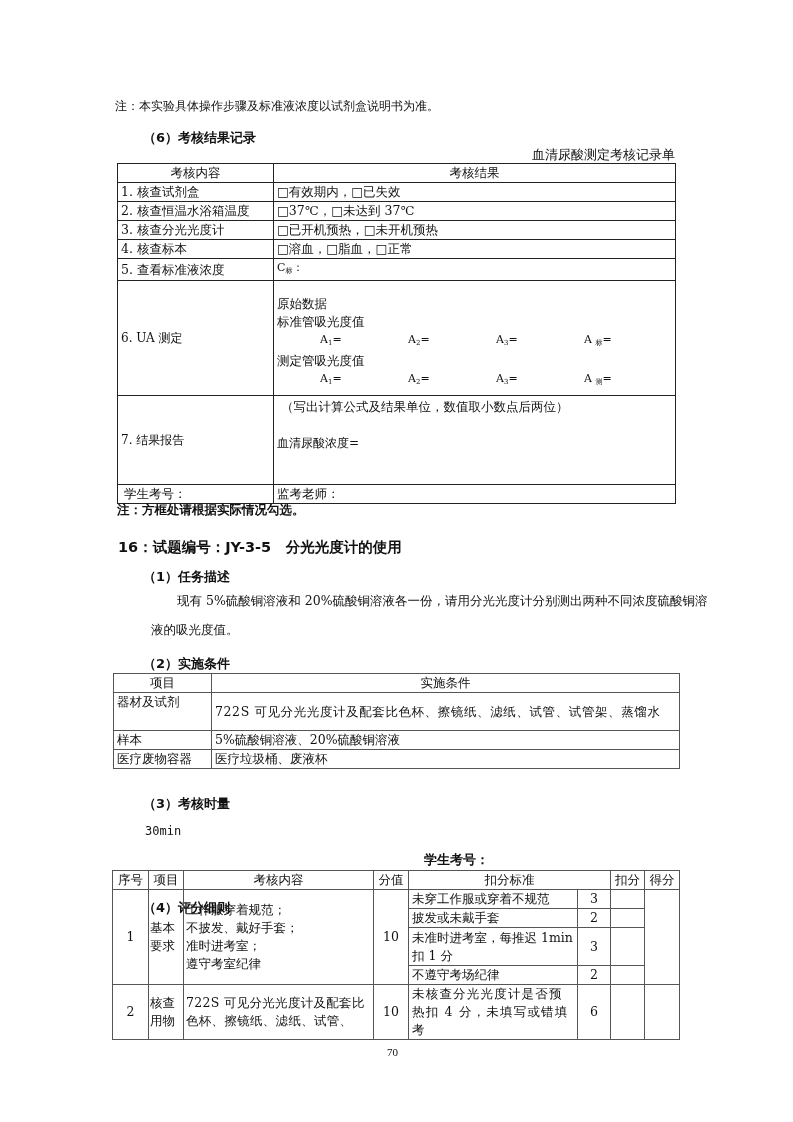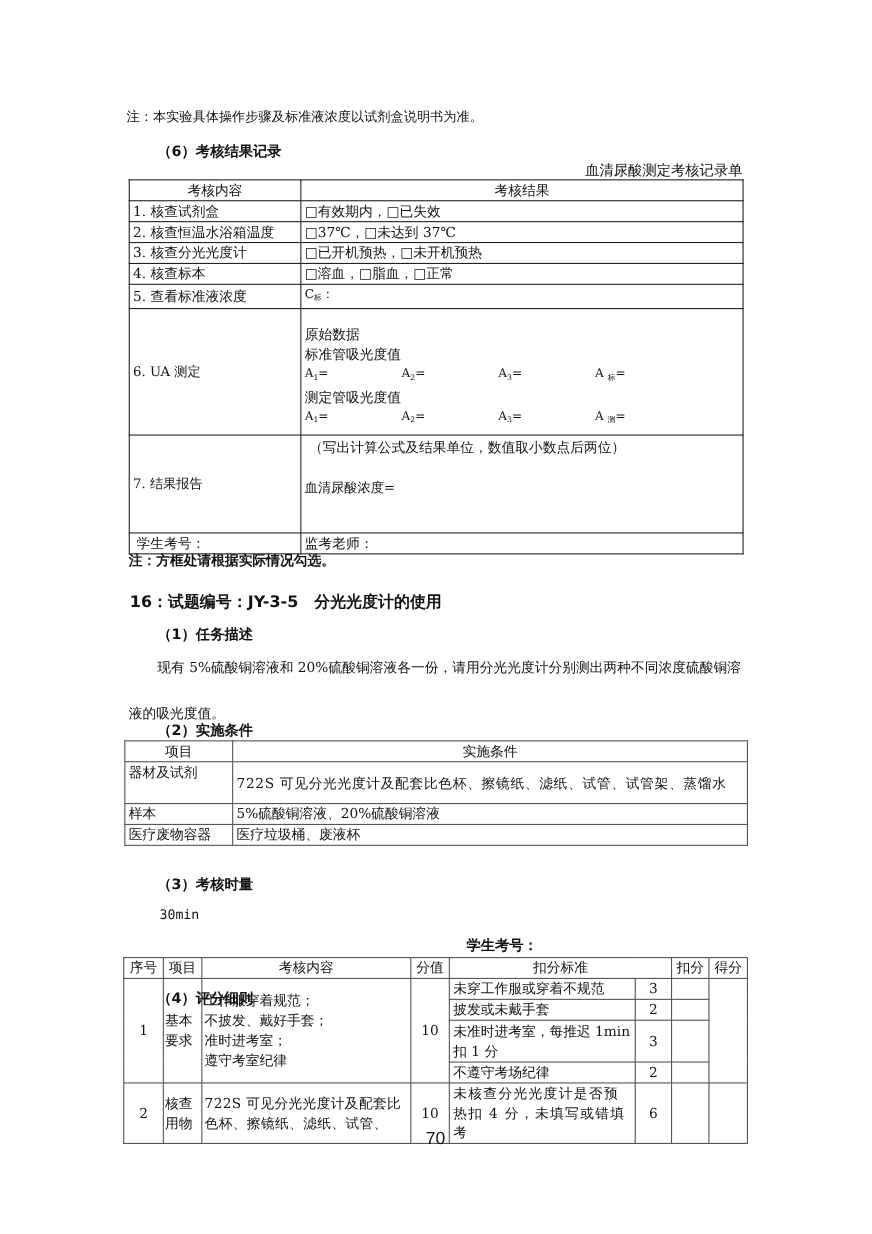--- a/index.html
+++ b/index.html
@@ -2,30 +2,30 @@
 <html><head>
 <meta charset="utf-8">
 <style>
   html, body { margin: 0; padding: 0; background: #ffffff; }
   body { width: 793px; height: 1122px; position: relative; overflow: hidden;
          font-family: "DejaVu Serif", "Liberation Serif", serif; color: #111; }
   .abs { position: absolute; }
   .note { font-size: 12px; white-space: nowrap; }
   .h-sub { font-family: "DejaVu Sans", "Liberation Sans", sans-serif; font-weight: bold; font-size: 13px; white-space: nowrap; }
   .h-main { font-family: "DejaVu Sans", "Liberation Sans", sans-serif; font-weight: bold; font-size: 14.5px; white-space: nowrap; }
-  .para { font-size: 13px; line-height: 42px; }
+  .para { font-size: 13px; line-height: 29px; margin-left: 34px; }
   table { border-collapse: collapse; position: absolute; table-layout: fixed; }
   td { border: 1px solid #222; padding: 0 3px; font-size: 12.5px; vertical-align: middle; line-height: 18px; }
   td.c { text-align: center; }
   .t1 td { border-color: #222; }
   .t2 td, .t3 td { border-color: #555; font-size: 12.5px; }
   .sub { font-size: 7px; vertical-align: -2px; }
-  .arow { display: flex; font-size: 11px; line-height: 18px; }
+  .arow { display: flex; font-size: 11px; line-height: 18px; justify-content: flex-end; }
   .arow span.cell { width: 88px; display: inline-block; }
-  .page-num { font-family: Liberation Sans, sans-serif; font-size: 16px; }
+  .page-num { font-family: Liberation Serif, serif; font-size: 11px; margin-top: 19px; }
 </style>
 </head>
 <body>
 
 <div class="abs note" style="left:115px; top:98px;">注：本实验具体操作步骤及标准液浓度以试剂盒说明书为准。</div>
 
 <div class="abs h-sub" style="left:143px; top:129px;">（6）考核结果记录</div>
 <div class="abs" style="left:117px; width:558px; top:146px; text-align:right; font-size:13px;">血清尿酸测定考核记录单</div>
 
 <table class="t1" style="left:117px; top:163px; width:559px; border:1.5px solid #222;">

